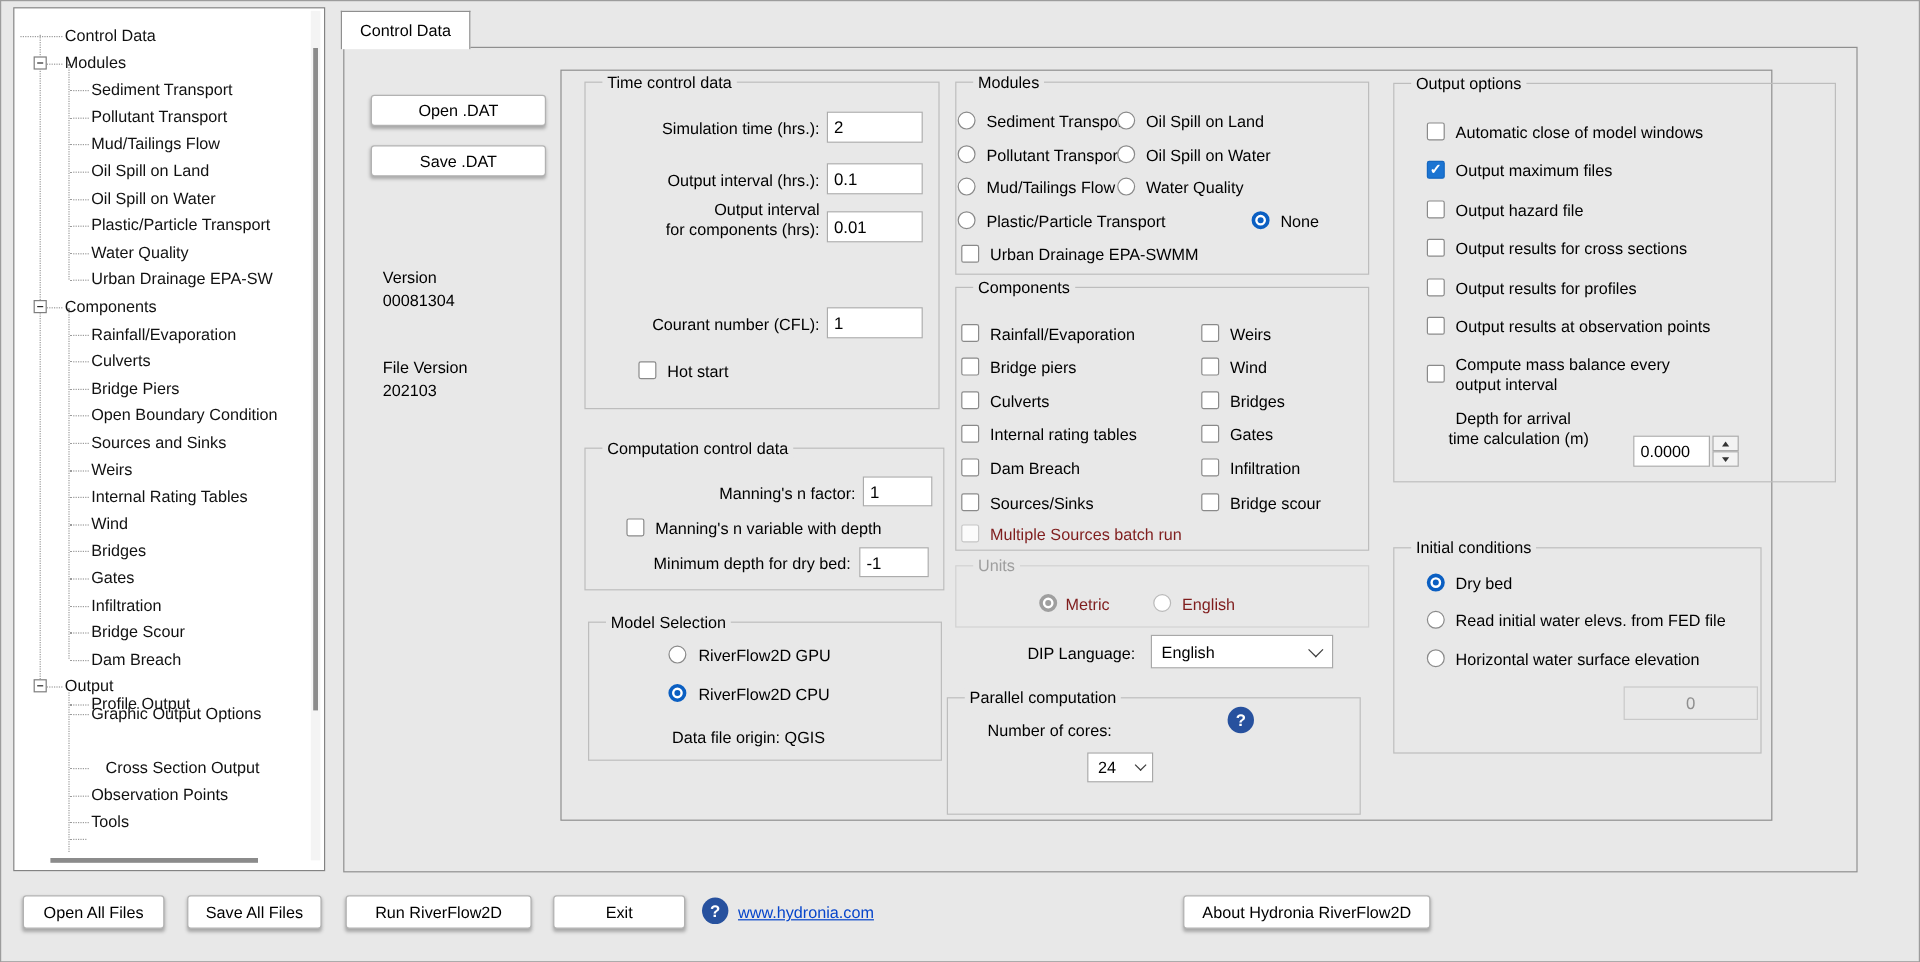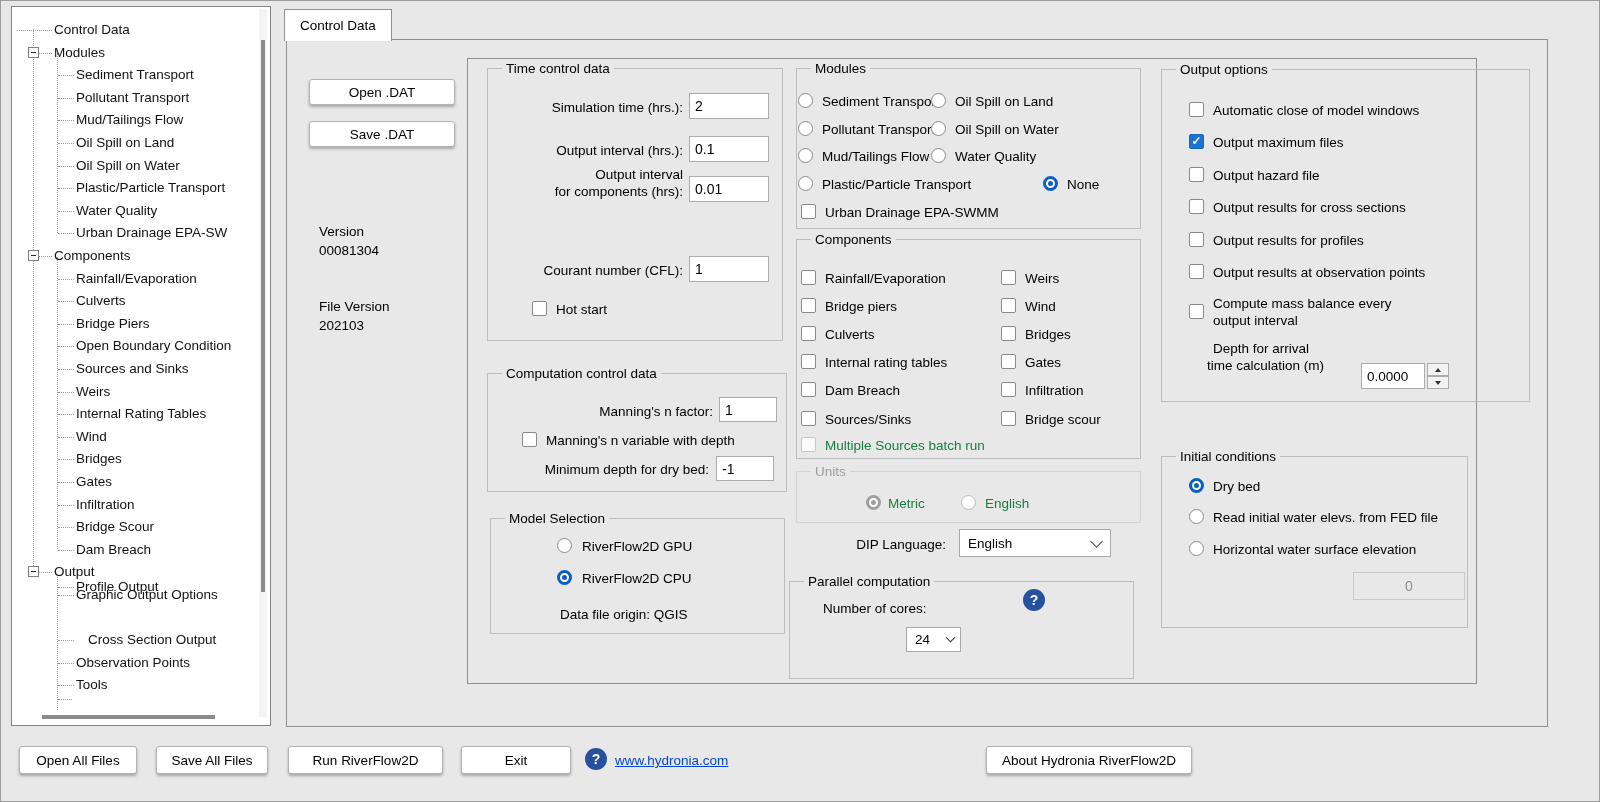--- a/index.html
+++ b/index.html
@@ -19,21 +19,21 @@
   .hscroll-thumb{position:absolute;left:30px;bottom:6px;width:173px;height:4px;background:#8b8b8b}
   .tab{position:absolute;left:283px;top:8px;width:106px;height:31px;background:#fff;border:1px solid #8f8f8f;
        border-bottom:none;z-index:3;display:flex;align-items:center;justify-content:center;font-size:13.5px}
   .page{position:absolute;left:285px;top:38px;width:1262px;height:688px;border:1px solid #8f8f8f;box-sizing:border-box}
   .innerpanel{position:absolute;left:466px;top:57px;width:1010px;height:626px;border:1px solid #8f8f8f;box-sizing:border-box}
   .grp{position:absolute;border:1px solid #bdbdbd;box-sizing:border-box}
   .grp-label{position:absolute;top:-8px;left:14px;background:#e8e8e8;padding:0 4px;font-size:13.5px;white-space:nowrap}
   .grp.disabled{border-color:#d2d2d2}
   .grp.disabled .grp-label{color:#9e9e9e}
   .lbl{position:absolute;font-size:13.5px;white-space:nowrap;color:#000}
-  .glbl{color:#15803d}
+  .glbl{color:#7f1d1d}
   .rlbl{text-align:right}
   .rad{position:absolute;width:15px;height:15px;border:1px solid #8a8a8a;border-radius:50%;background:#fff;box-sizing:border-box}
   .rad.sel{border:3px solid #0b5fc2}
   .rad.sel::after{content:"";position:absolute;left:2px;top:2px;width:5px;height:5px;border-radius:50%;background:#0b5fc2}
   .rad.gsel{border:3px solid #9f9f9f}
   .rad.gsel::after{content:"";position:absolute;left:2px;top:2px;width:5px;height:5px;border-radius:50%;background:#9f9f9f}
   .rad.dis{border-color:#b9b9b9}
   .cb{position:absolute;width:15px;height:15px;border:1px solid #8a8a8a;border-radius:2px;background:#fff;box-sizing:border-box}
   .cb.checked{background:#1b74d2;border-color:#1467c0}
   .cb.checked::after{content:"✓";position:absolute;color:#fff;font-size:12px;left:1.5px;top:-1px;font-weight:bold}

